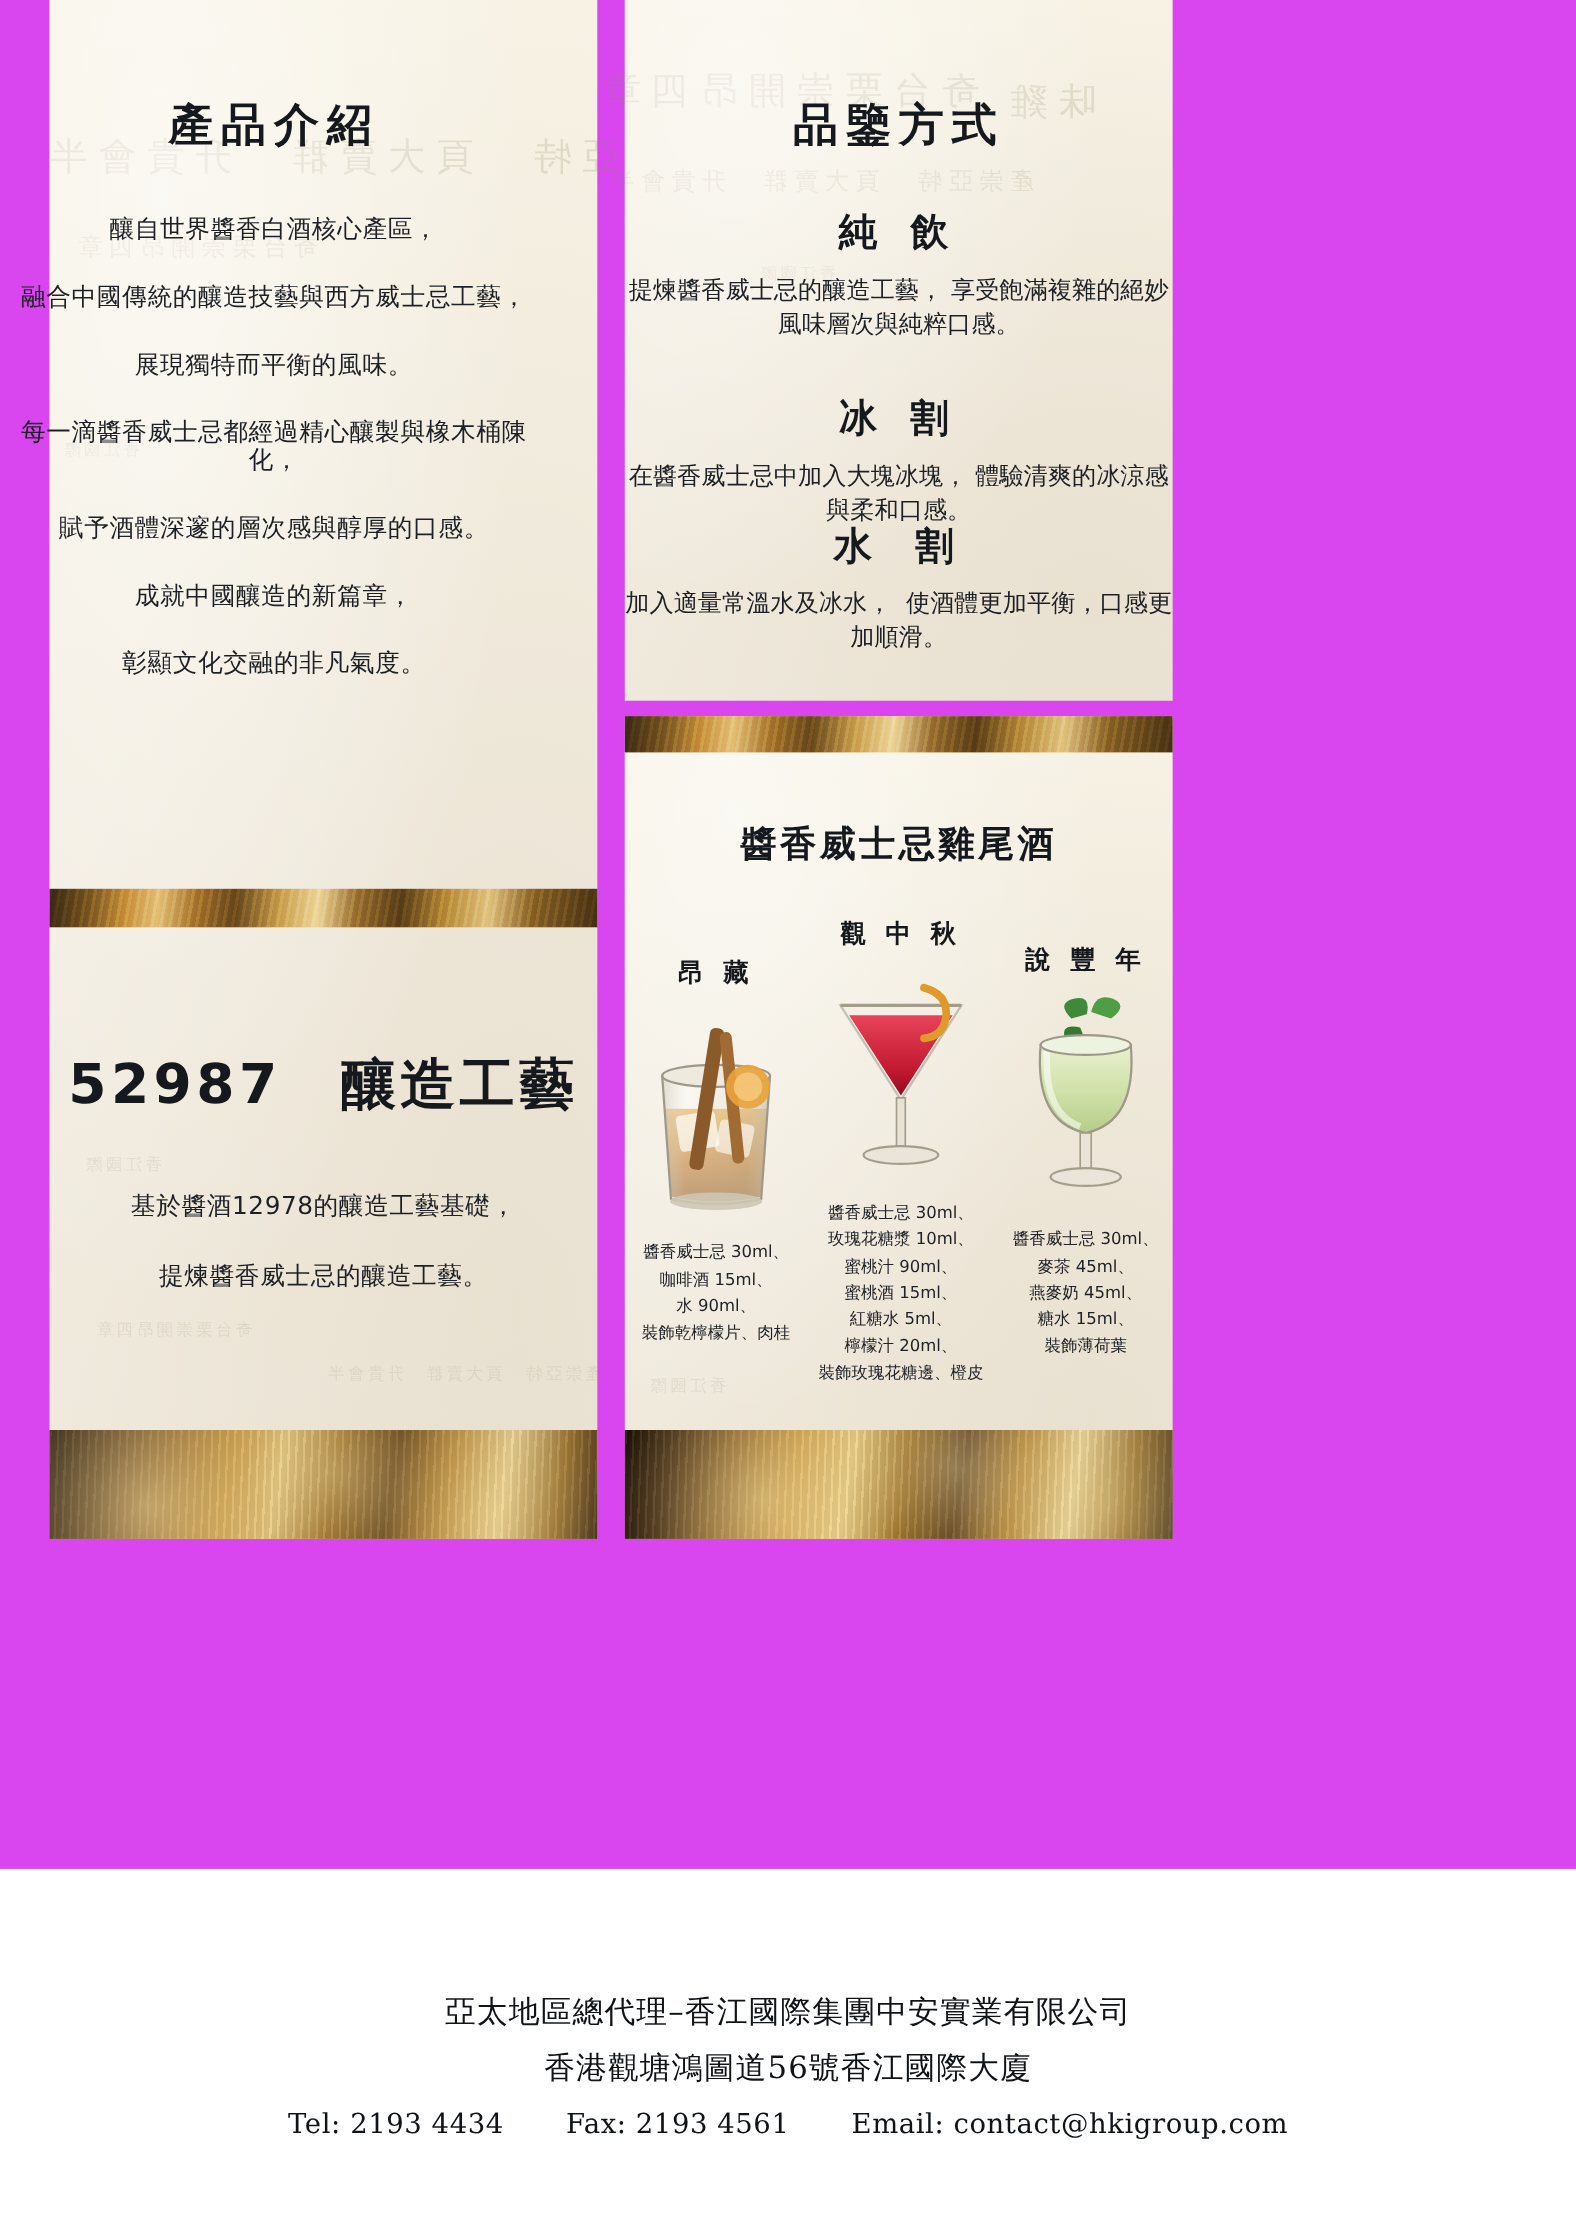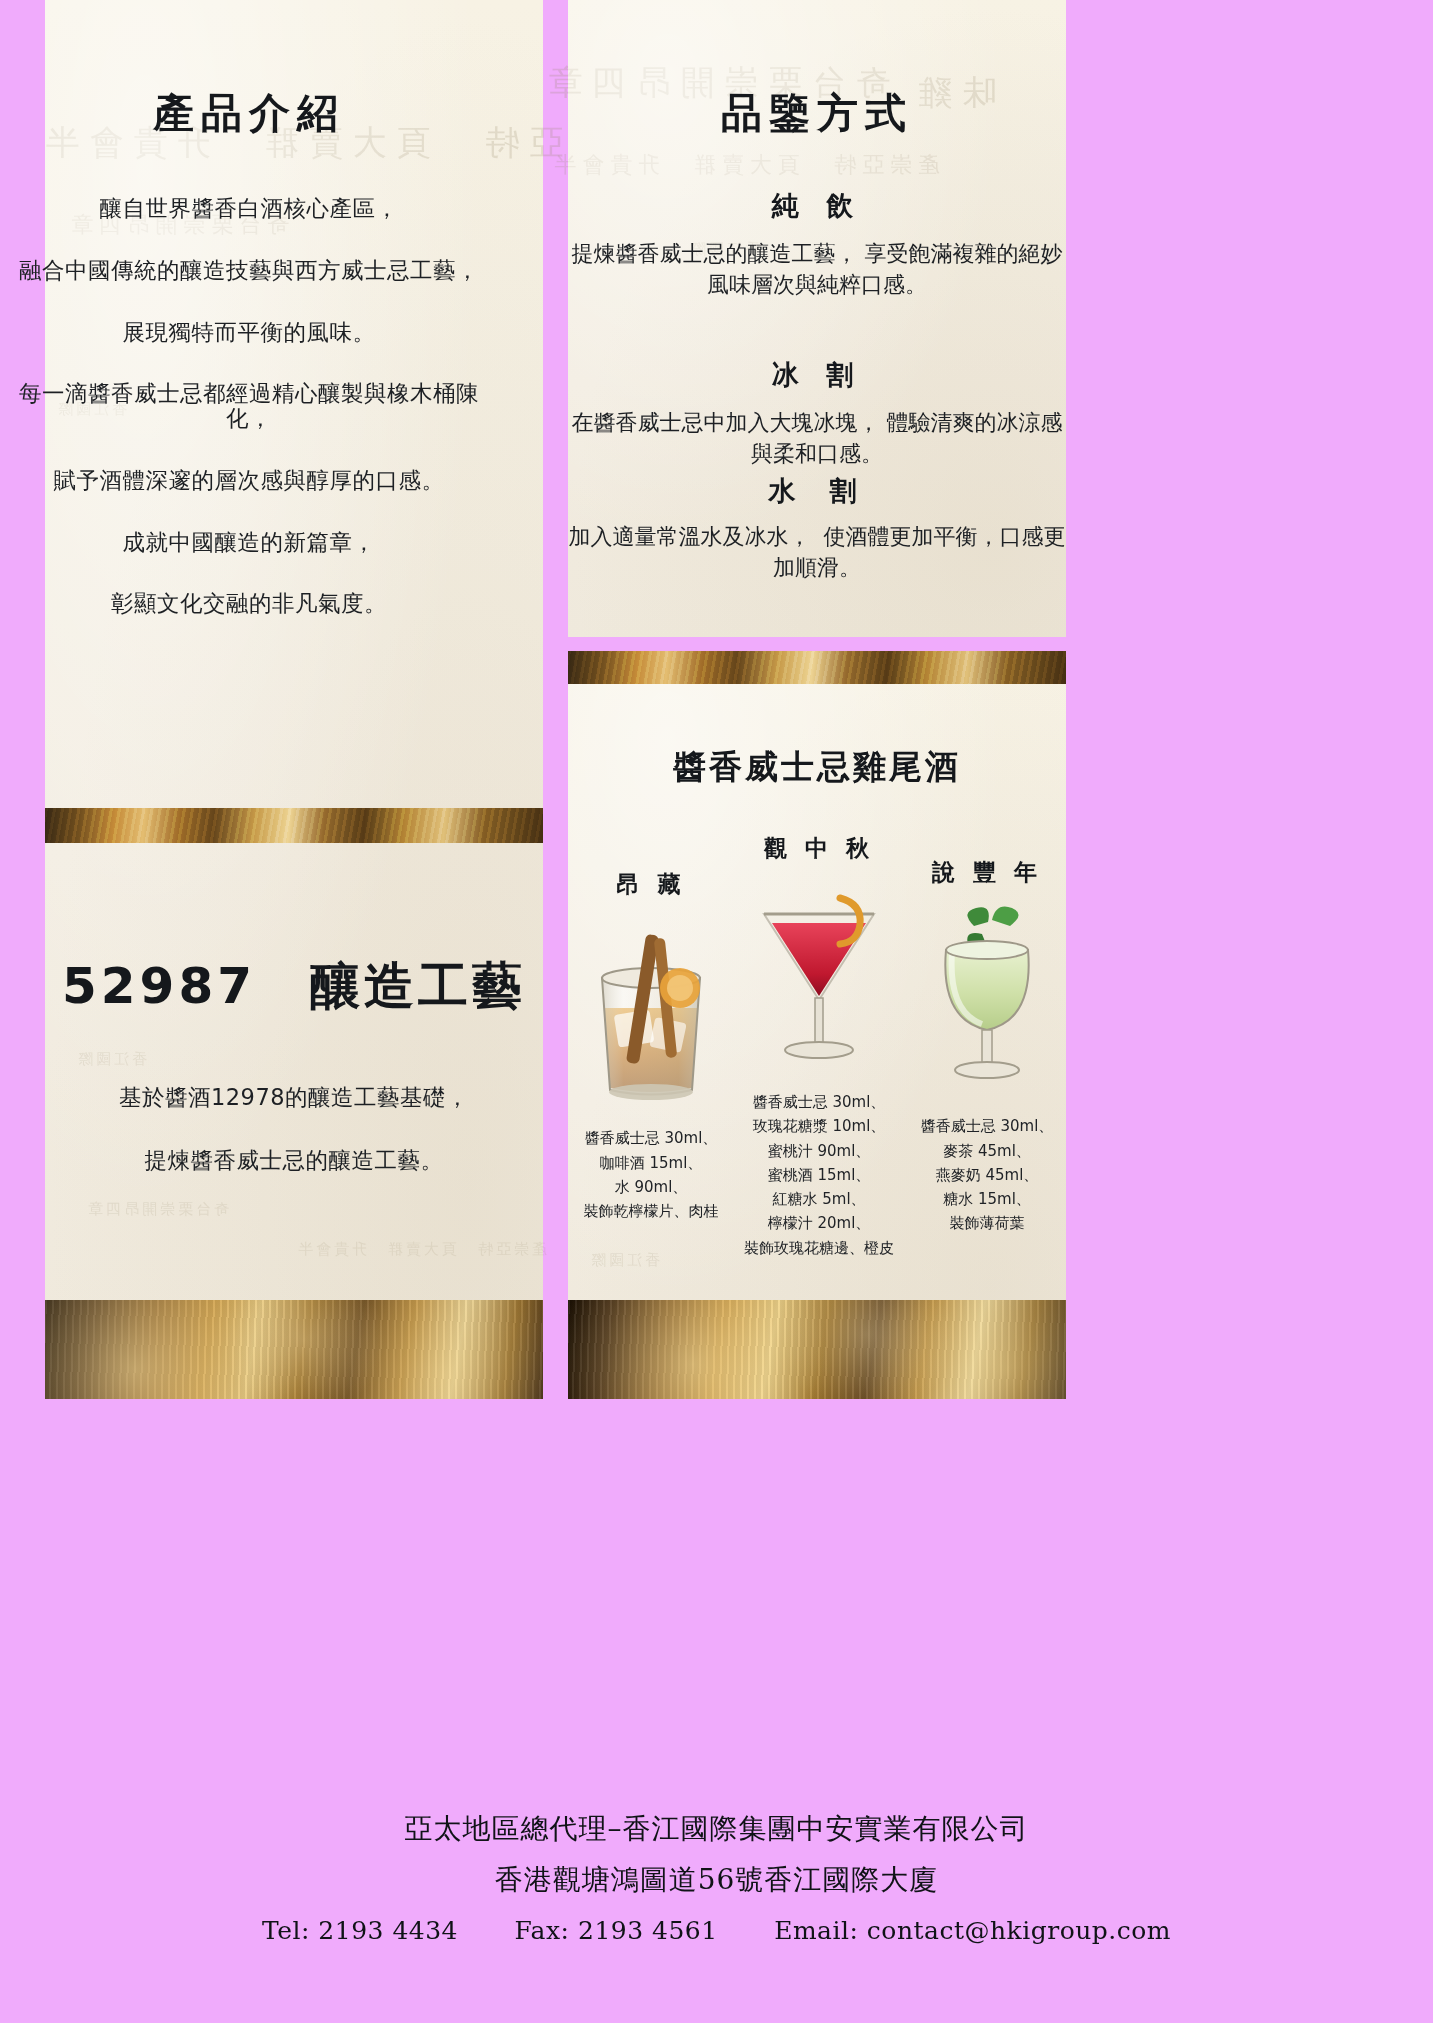--- a/index.html
+++ b/index.html
@@ -14,22 +14,22 @@
     font-family: "DejaVu Sans", "Liberation Sans", sans-serif;
     color: #1c1c1c;
     overflow: hidden;
   }
 
   
   .page {
     position: absolute;
     left: 0; top: 0;
     width: 1433px;
-    height: 2023px;
-    background: #f0abfc;
+    height: 1699px;
+    background: #d946ef;
   }
 
   
   .col {
     position: absolute;
     background:
       linear-gradient(180deg, #f7f2e4 0%, #f4efe2 28%, #f2ece0 60%, #efe9dc 100%);
   }
   .col::after{
     content:"";
@@ -129,21 +129,21 @@
       repeating-linear-gradient(92deg, rgba(255,255,255,0.07) 0 2px, rgba(0,0,0,0.10) 2px 7px);
   }
 
   
   #right-col { left: 568px; top: 0; width: 498px; height: 637px; }
   #right-col-2 { left: 568px; top: 651px; width: 498px; height: 748px; }
 
   #taste-title { position: absolute; left: 568px; top: 86px; width: 498px; }
   .taste-block { position: absolute; left: 568px; width: 498px; text-align: center; }
   .taste-h {
-    font-size: 27px;
+    font-size: 35px;
     font-weight: bold;
     letter-spacing: 9px;
     color: #15181c;
     margin: 0 0 14px 0;
   }
   .taste-p {
     font-size: 22px;
     line-height: 1.42;
     color: #1d2024;
     margin: 0;

